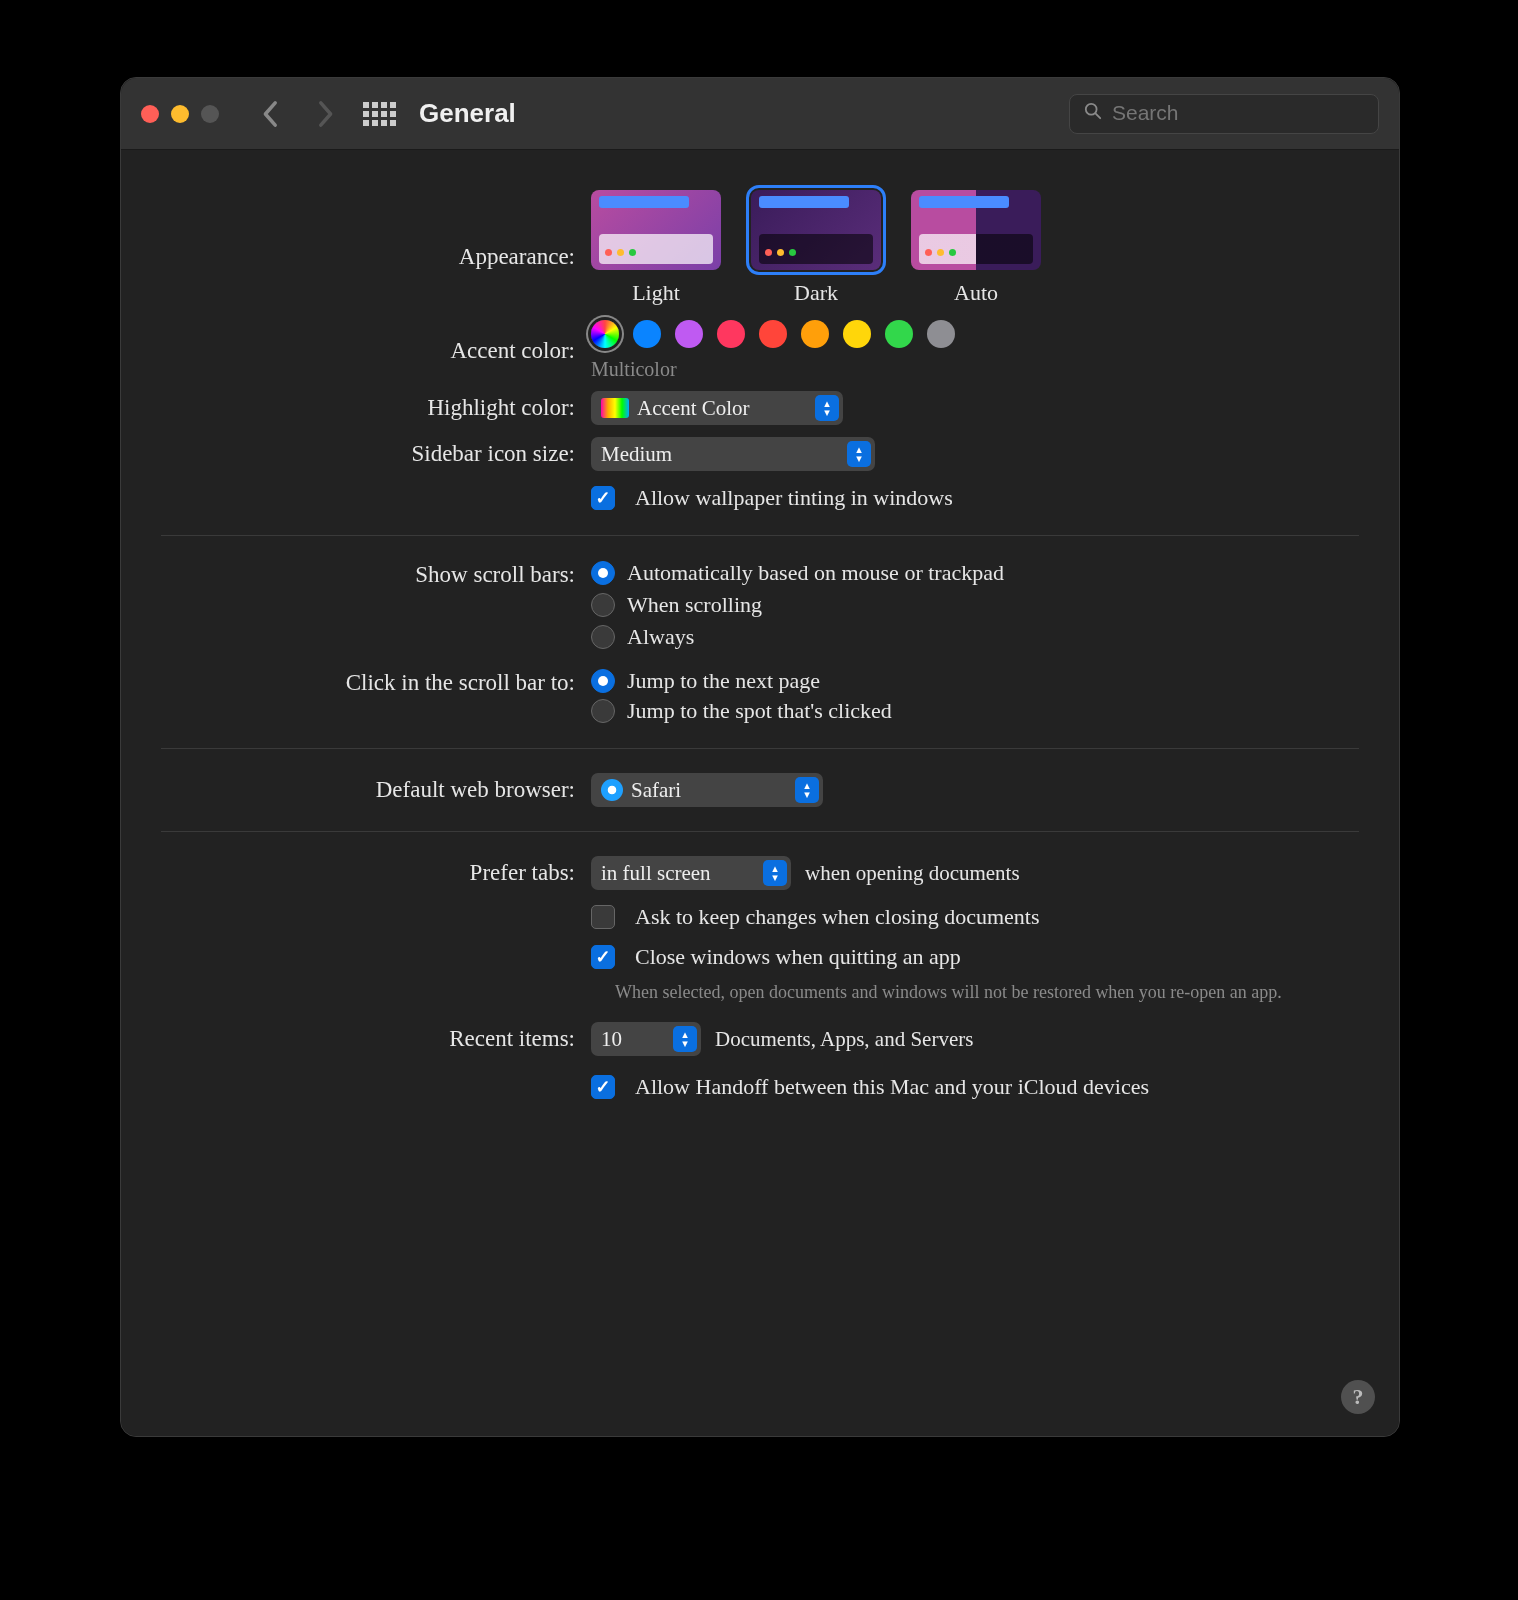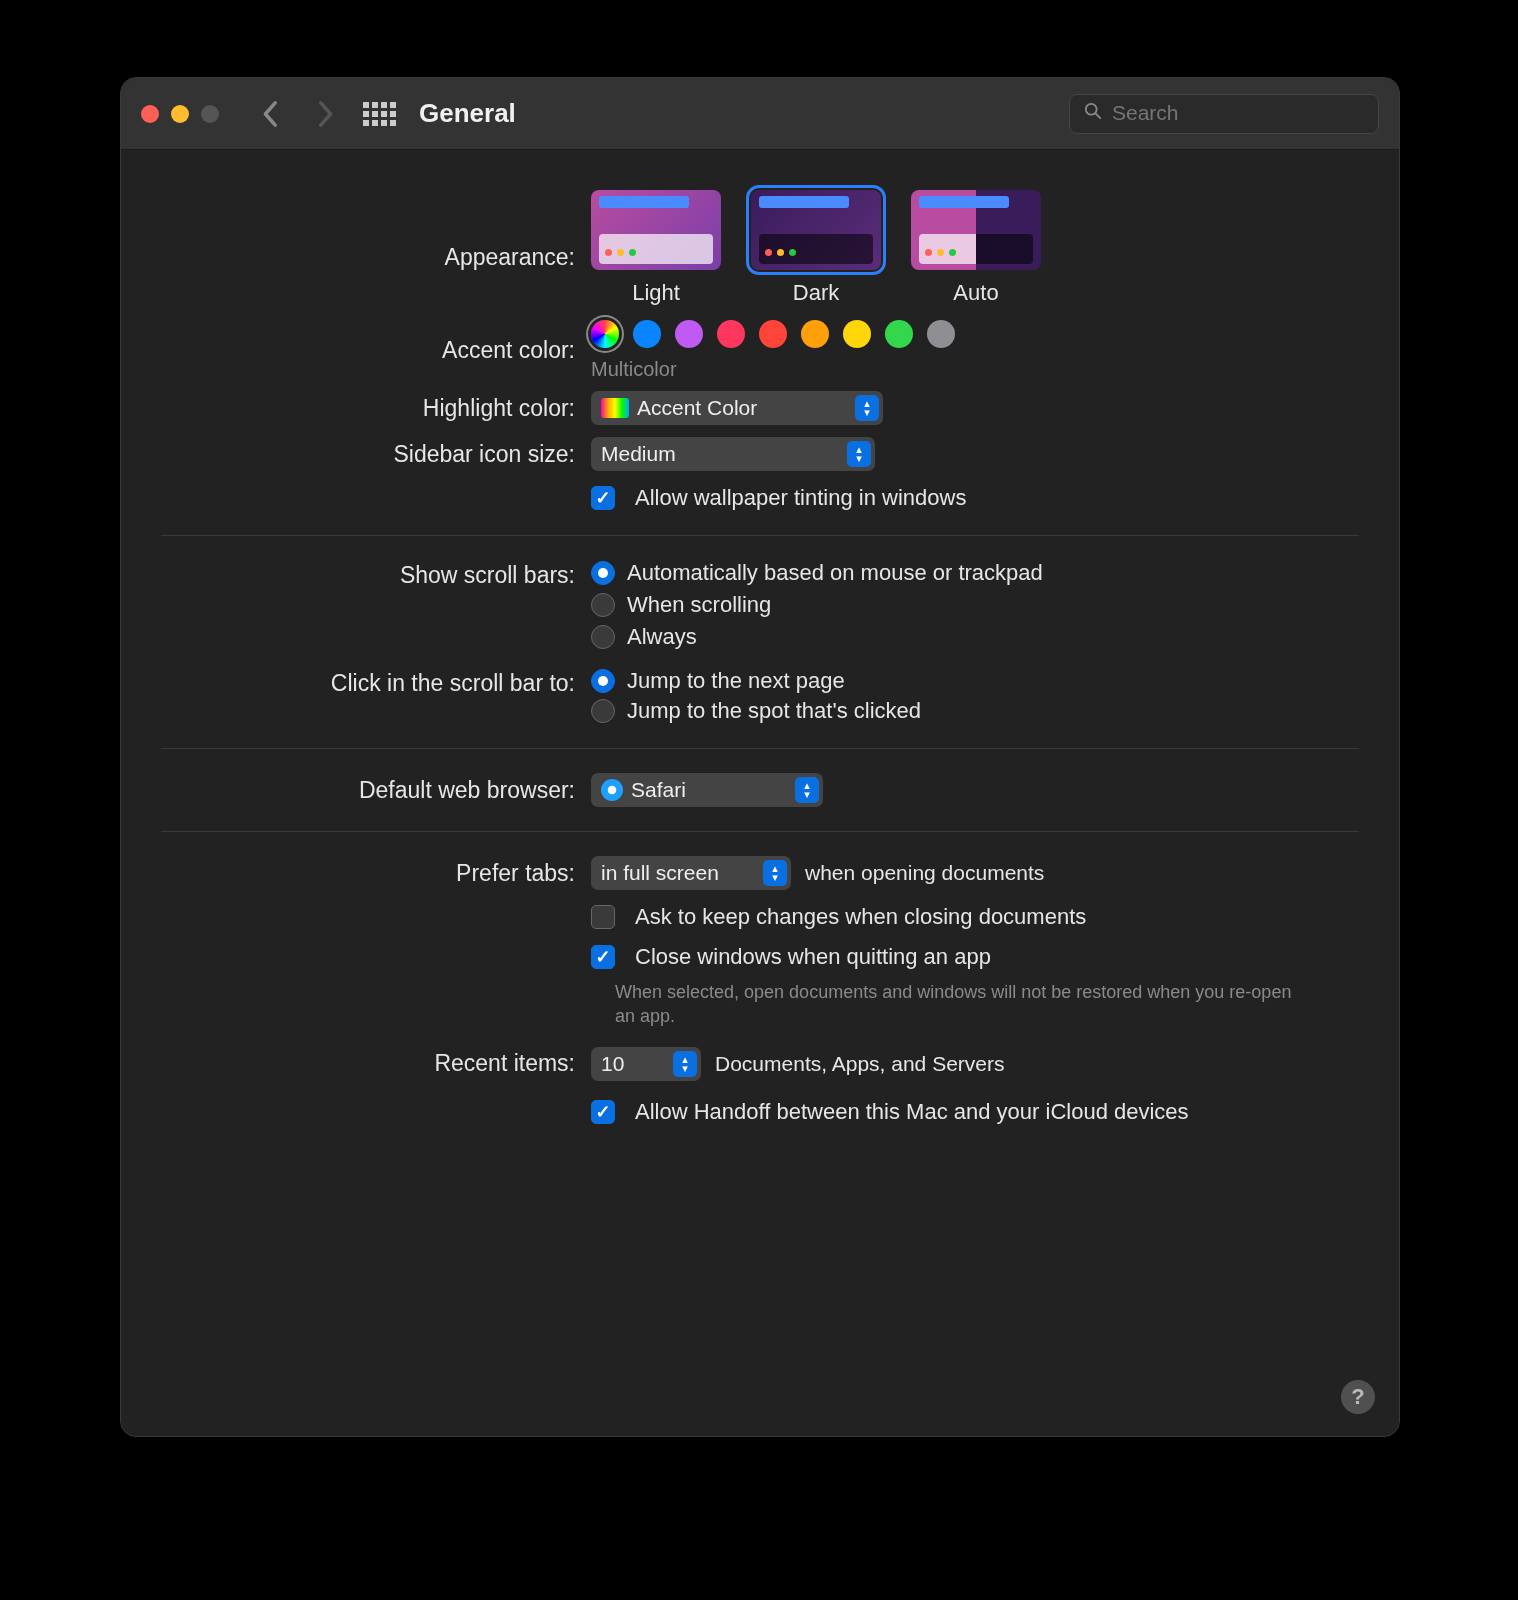--- a/index.html
+++ b/index.html
@@ -55,20 +55,21 @@
     background:#2a2a2a; border:1px solid #454545; border-radius:8px;
     padding:6px 14px; width:310px; height:40px; color:#8a8a8a;
   }
   .searchbox svg { stroke:#8a8a8a; }
   .searchbox input {
     background:transparent; border:none; outline:none; color:#ccc; font-size:21px; width:100%;
   }
   .content {
     flex:1; padding: 40px 40px 20px 40px; overflow:hidden; background:#222222;
     border-radius: 0 0 16px 16px;
+    font-family: Liberation Serif, serif;
   }
   .row { display:flex; align-items:flex-start; margin-bottom:10px; }
   .row.center { align-items:center; }
   .lbl {
     width: 430px; text-align:right; padding-right:16px; color:#e6e6e6; font-size:23px;
   }
   .ctr { flex:1; display:flex; flex-direction:column; gap:6px; align-items:flex-start;}
   .appearance-opts { display:flex; gap:30px; }
   .app-opt { display:flex; flex-direction:column; align-items:center; gap:10px;}
   .thumb {
@@ -238,21 +239,21 @@
           <div class="acc acc-green"></div>
           <div class="acc acc-grey"></div>
         </div>
         <div class="subtext">Multicolor</div>
       </div>
     </div>
 
     <div class="row center" style="margin-top:10px">
       <div class="lbl">Highlight color:</div>
       <div class="ctr">
-        <div class="select" style="width:292px">
+        <div class="select" style="width:252px">
           <div class="swatch"></div>
           <span>Accent Color</span>
           <div class="arrows"></div>
         </div>
       </div>
     </div>
 
     <div class="row center" style="margin-top:12px">
       <div class="lbl">Sidebar icon size:</div>
       <div class="ctr">

